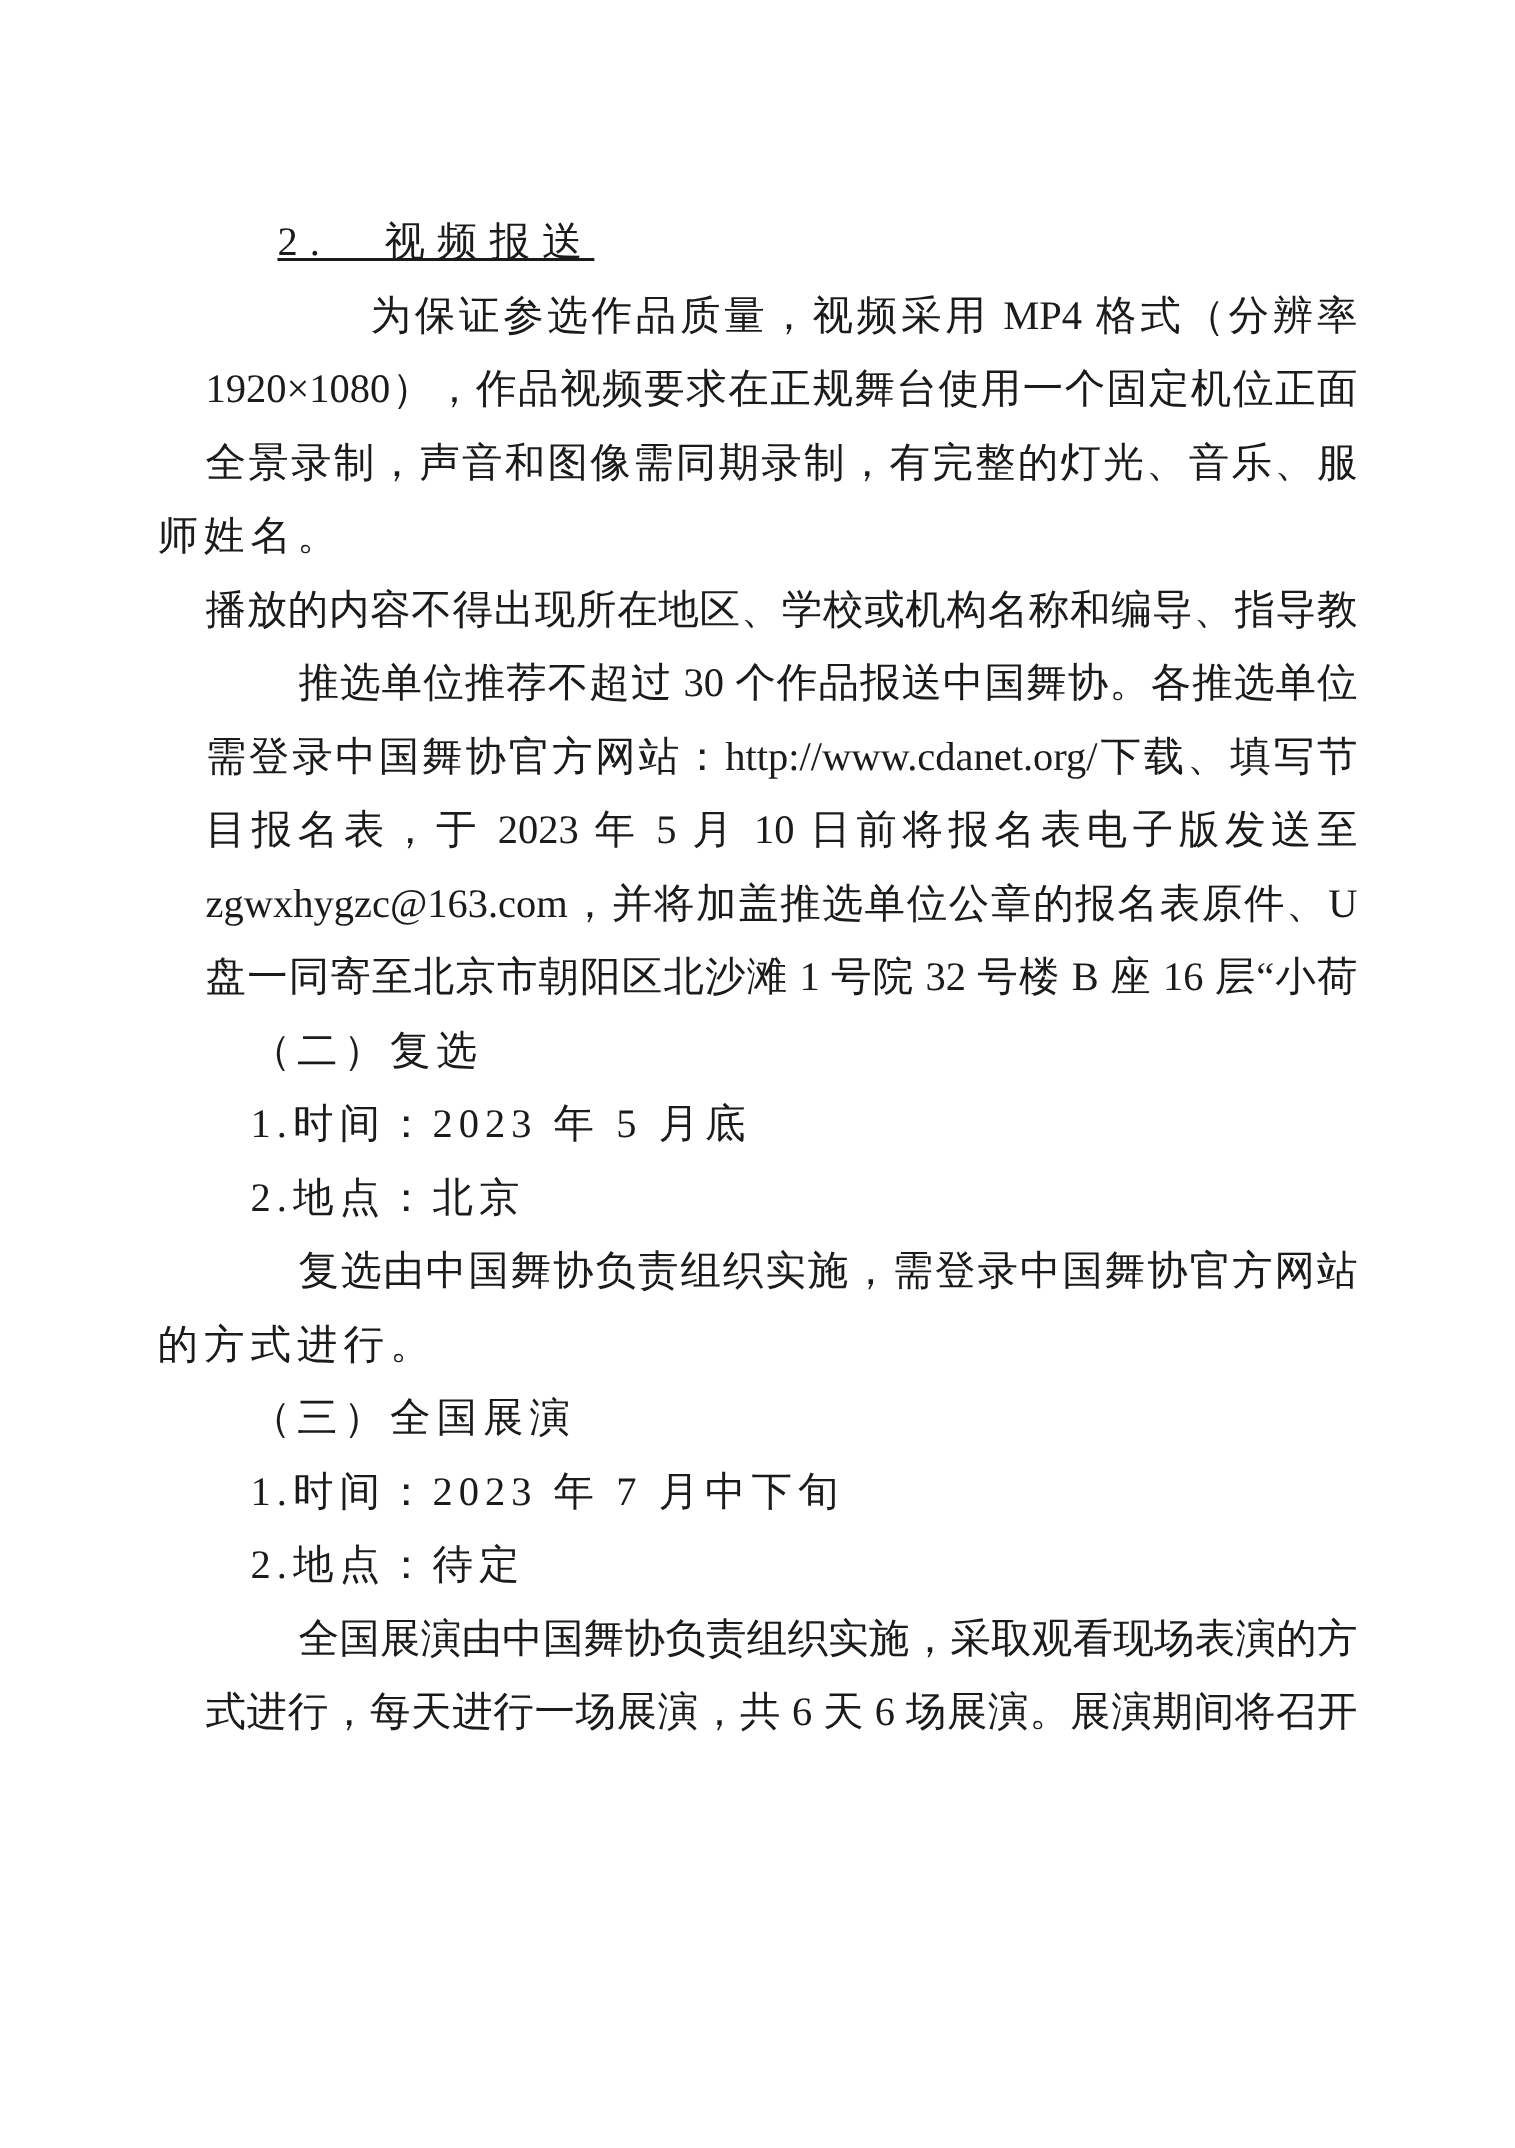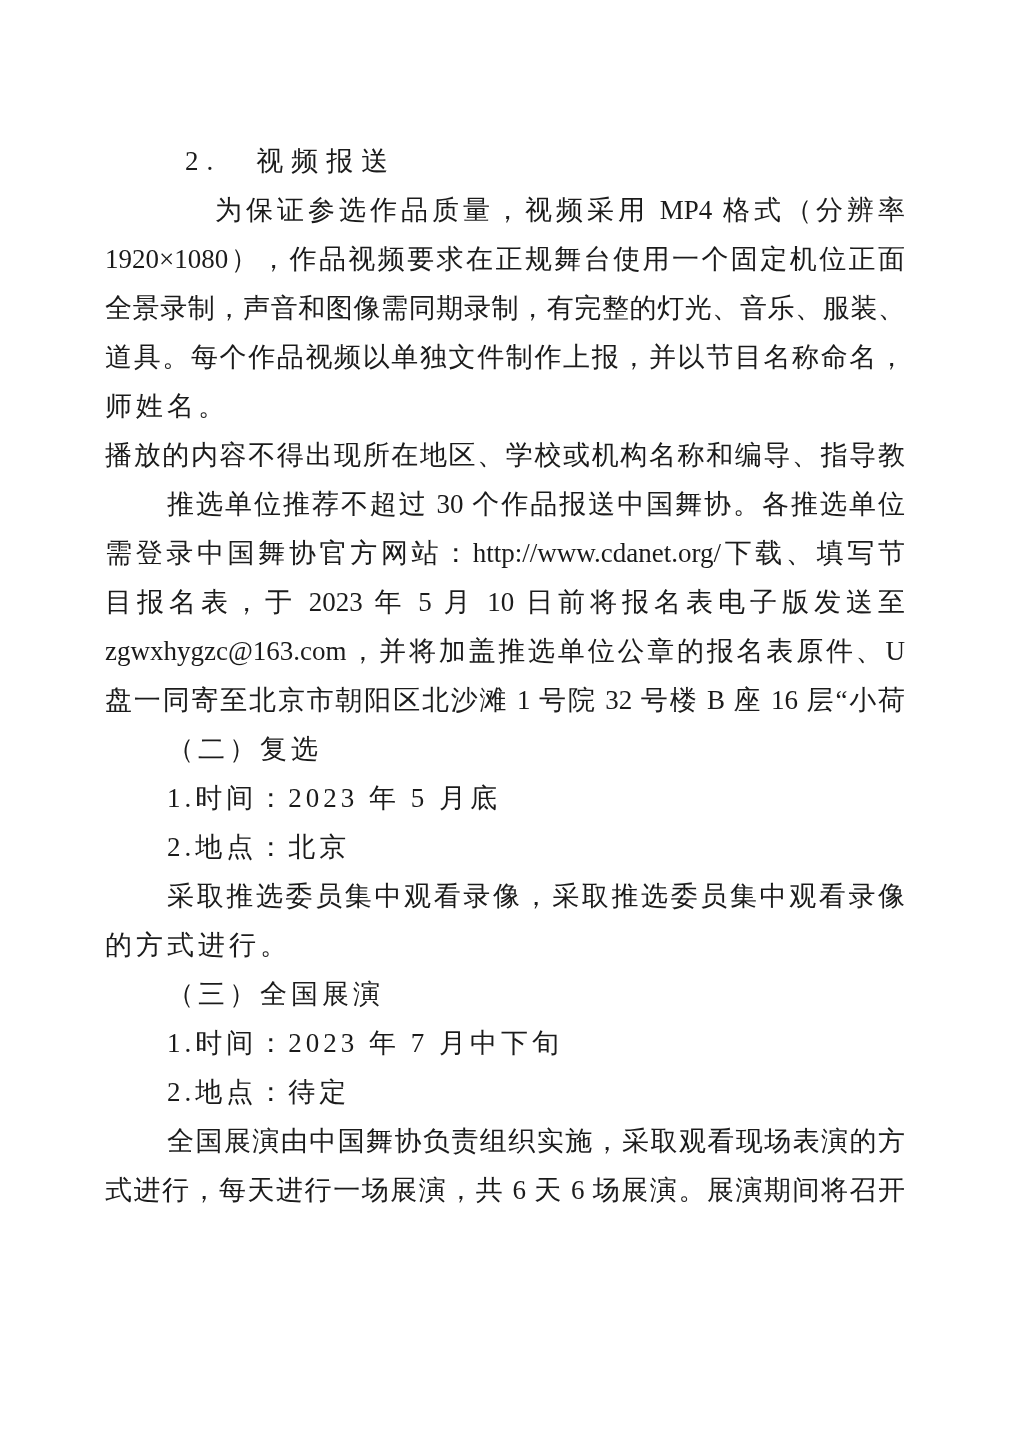--- a/index.html
+++ b/index.html
@@ -28,53 +28,54 @@
     color: #1b1b1b;
     letter-spacing: 4px;
     white-space: nowrap;
     overflow: hidden;
   }
   .just {
     letter-spacing: 0;
     white-space: normal;
     text-align: justify;
     text-align-last: justify;
+    margin-left: 32px;
   }
   .title {
     letter-spacing: 8px;
     padding-left: 80px;
+    text-decoration: underline;
   }
   .ind {
     padding-left: 62px;
   }
   .ind-xl {
     padding-left: 110px;
   }
 </style>
 </head>
 <body>
 
 <div class="page">
   <div class="textblock">
     <div class="line title">2.　视频报送</div>
     <div class="line just ind-xl">为保证参选作品质量，视频采用 MP4 格式（分辨率</div>
     <div class="line just">1920×1080），作品视频要求在正规舞台使用一个固定机位正面</div>
     <div class="line just">全景录制，声音和图像需同期录制，有完整的灯光、音乐、服装、</div>
-    <div class="line just">道具。每个作品视频以单独文件制作上报，并以节目名称命名，</div>
     <div class="line">师姓名。</div>
     <div class="line just">播放的内容不得出现所在地区、学校或机构名称和编导、指导教</div>
     <div class="line just ind">推选单位推荐不超过 30 个作品报送中国舞协。各推选单位</div>
     <div class="line just">需登录中国舞协官方网站：http://www.cdanet.org/下载、填写节</div>
     <div class="line just">目报名表，于 2023 年 5 月 10 日前将报名表电子版发送至</div>
     <div class="line just">zgwxhygzc@163.com，并将加盖推选单位公章的报名表原件、U</div>
     <div class="line just">盘一同寄至北京市朝阳区北沙滩 1 号院 32 号楼 B 座 16 层“小荷</div>
     <div class="line ind">（二）复选</div>
     <div class="line ind">1.时间：2023 年 5 月底</div>
     <div class="line ind">2.地点：北京</div>
-    <div class="line just ind">采取推选委员集中观看录像，采取推选委员集中观看录像</div>
+    <div class="line just ind">复选由中国舞协负责组织实施，需登录中国舞协官方网站</div>
     <div class="line">的方式进行。</div>
     <div class="line ind">（三）全国展演</div>
     <div class="line ind">1.时间：2023 年 7 月中下旬</div>
     <div class="line ind">2.地点：待定</div>
     <div class="line just ind">全国展演由中国舞协负责组织实施，采取观看现场表演的方</div>
     <div class="line just">式进行，每天进行一场展演，共 6 天 6 场展演。展演期间将召开</div>
   </div>
 </div>
 
 </body></html>

